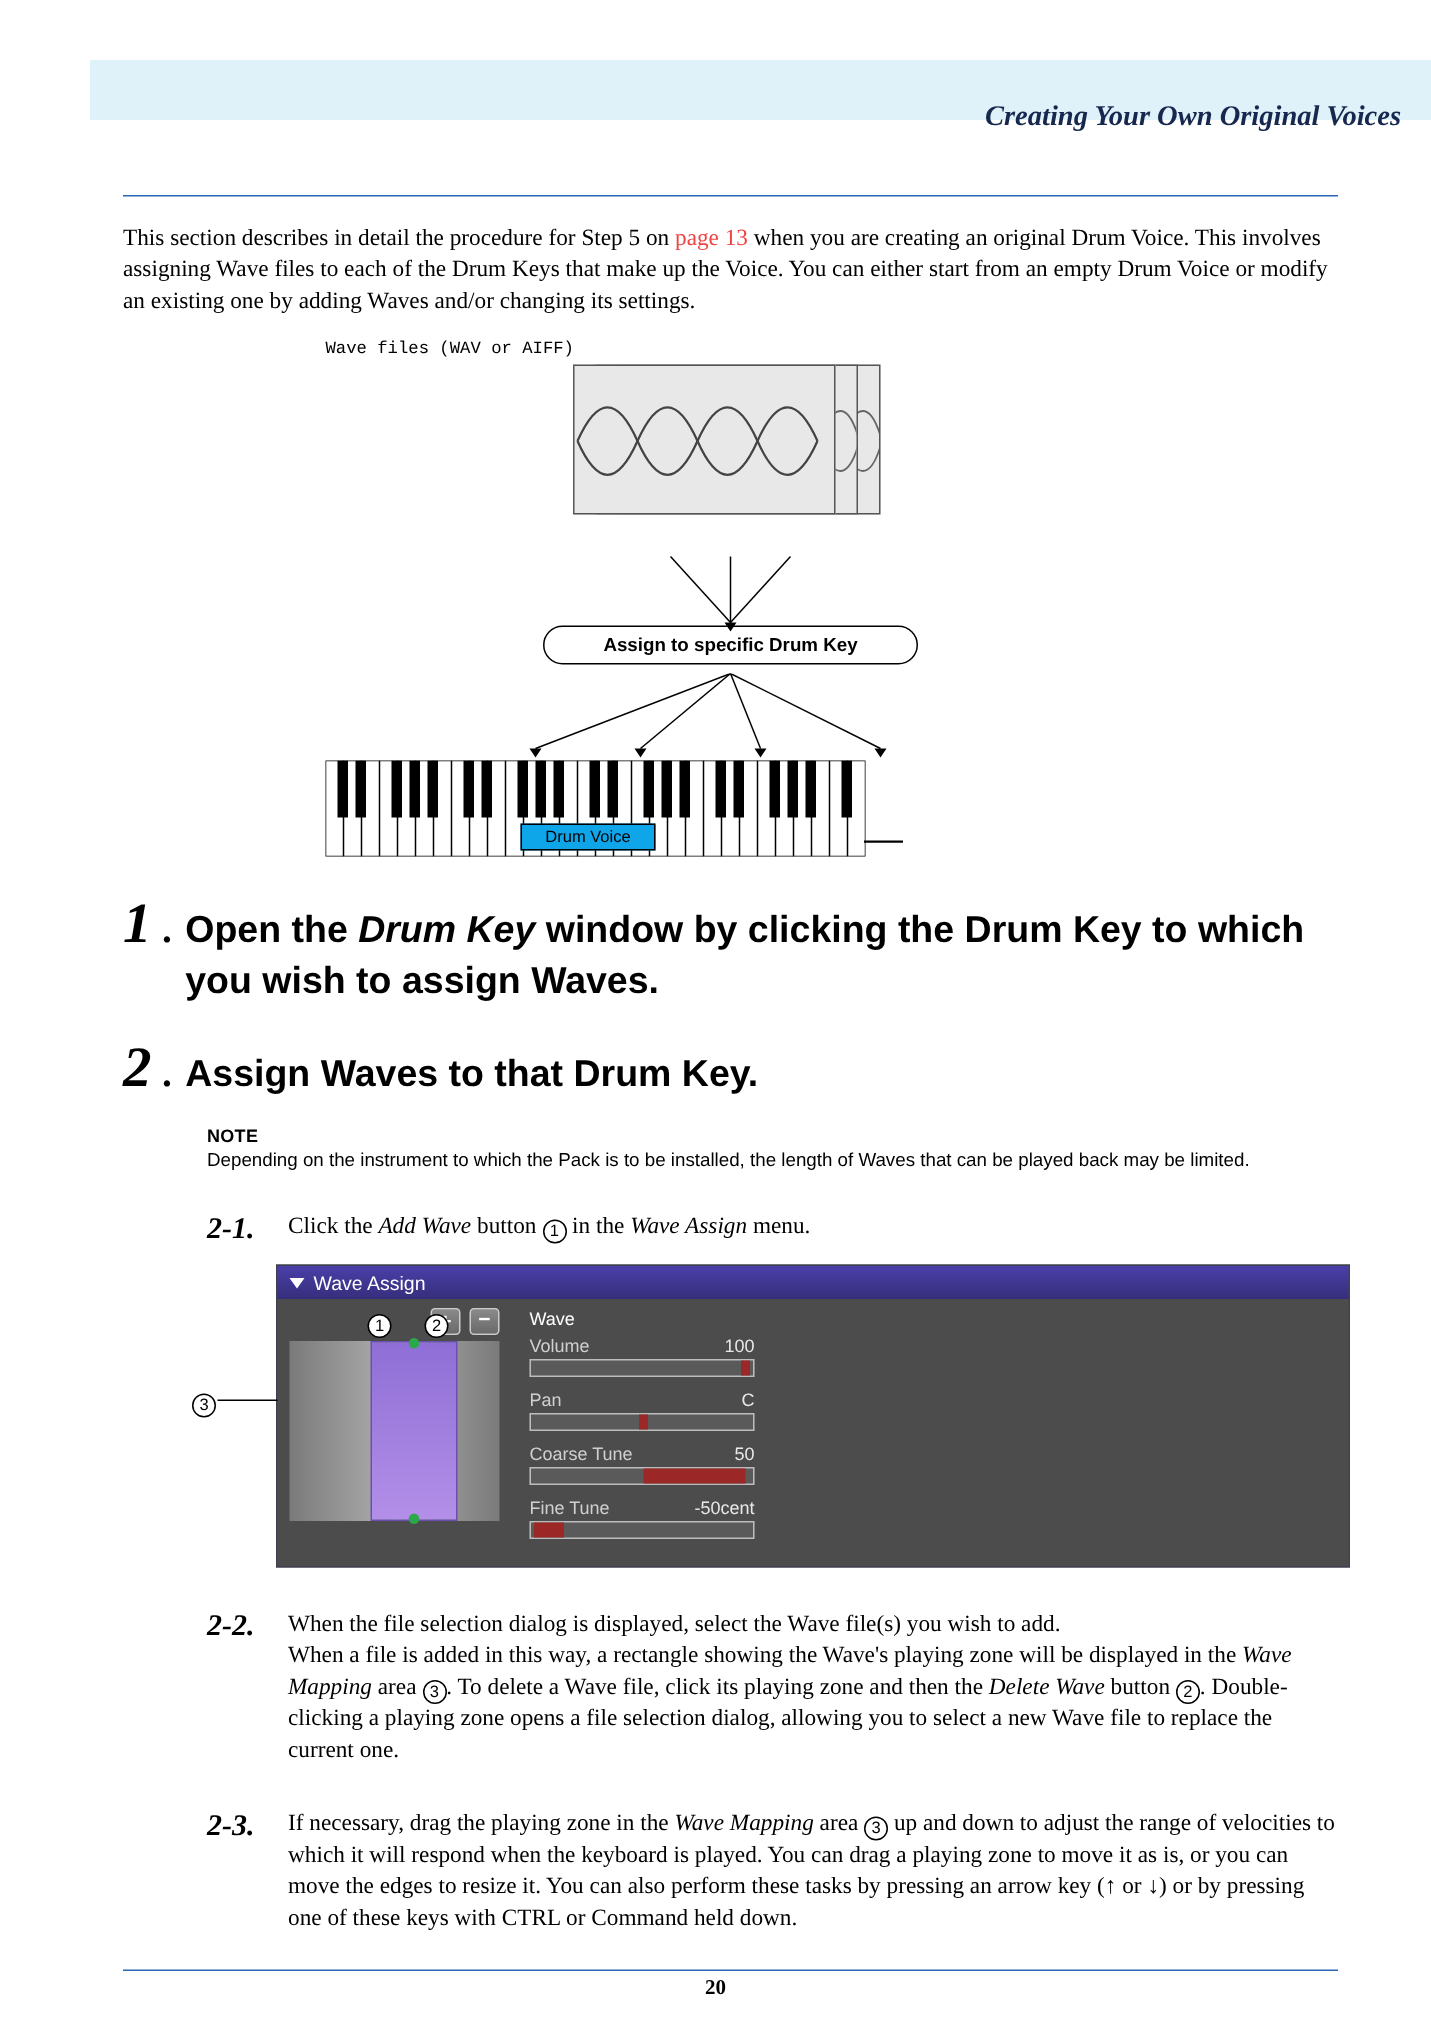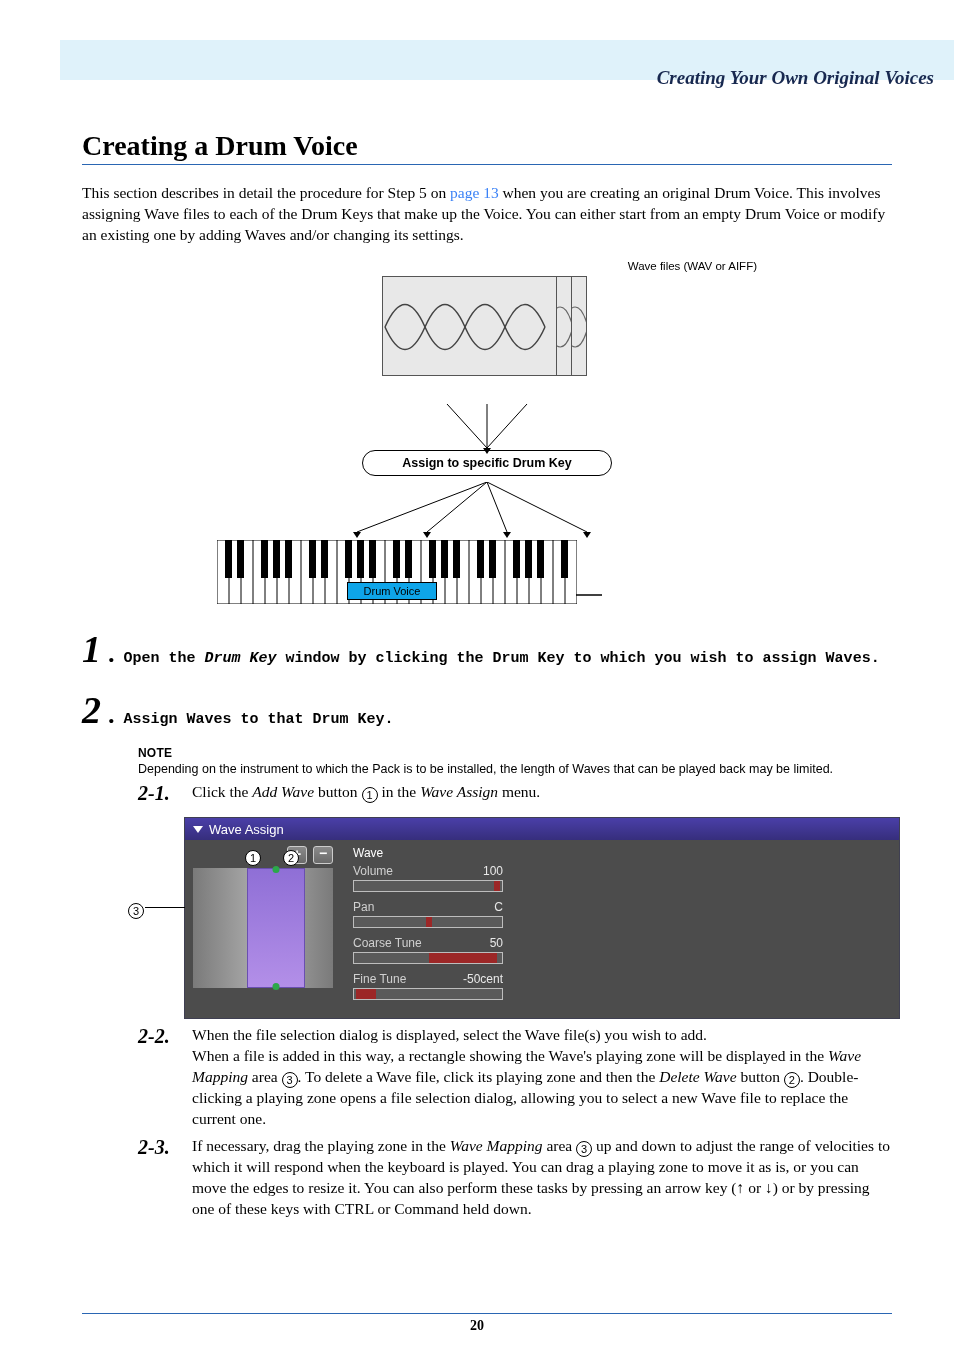--- a/index.html
+++ b/index.html
@@ -48,29 +48,29 @@
   }
   .h1-rule {
     border: 0;
     border-bottom: 1px solid #2a66b3;
     margin-bottom: 18px;
   }
   .para {
     font-size: 15.5px;
     line-height: 1.35;
   }
-  .link { color: #3b82f6; }
+  .link { color: #ef4444; }
   
   .diagram {
     margin: 14px auto 24px;
     width: 540px;
   }
   .wave-cap {
-    text-align: right;
-    font-family: Liberation Sans, sans-serif;
+    text-align: left;
+    font-family: Liberation Mono, monospace;
     font-size: 11.5px;
     margin-bottom: 4px;
   }
   .wave-stack {
     position: relative;
     width: 210px;
     height: 120px;
     margin: 0 auto 8px;
   }
   .wave-card {
@@ -154,42 +154,42 @@
   }
   .step-num {
     font-family: "Times New Roman", Times, serif;
     font-style: italic;
     font-weight: bold;
     font-size: 38px;
     line-height: 1;
   }
   .step-dot { font-size: 26px; font-weight: bold; font-style: italic; }
   .step-title {
-    font-family: Liberation Mono, monospace;
-    font-weight: bold;
-    font-size: 15px;
+    font-family: Liberation Sans, sans-serif;
+    font-weight: bold;
+    font-size: 25px;
     line-height: 1.35;
   }
   .step-title em { font-style: italic; font-weight: bold; }
   .note-block { margin: 16px 0 0 56px; }
   .note-label {
     font-family: Arial, Helvetica, sans-serif;
     font-weight: bold;
     font-size: 12px;
     letter-spacing: 0.2px;
   }
   .note-text {
     font-family: Arial, Helvetica, sans-serif;
     font-size: 12.5px;
     margin-top: 2px;
   }
   .substep {
     display: flex;
     gap: 12px;
-    margin-top: 6px;
+    margin-top: 28px;
     margin-left: 56px;
   }
   .sub-num {
     font-family: "Times New Roman", Times, serif;
     font-style: italic;
     font-weight: bold;
     font-size: 20px;
     min-width: 42px;
   }
   .sub-body {
@@ -358,21 +358,20 @@
 </style>
 </head>
 <body>
 
 <div class="page-wrap">
   <div class="topband">
     <span class="topband-title">Creating Your Own Original Voices</span>
   </div>
 
   <div class="content">
-    <div class="h1">Creating a Drum Voice</div>
     <hr class="h1-rule">
 
     <p class="para">
       <span>This section describes in detail the procedure for Step 5 on </span><a class="link">page 13</a><span> when you are creating an original Drum Voice. This involves assigning Wave files to each of the Drum Keys that make up the Voice. You can either start from an empty Drum Voice or modify an existing one by adding Waves and/or changing its settings.</span>
     </p>
 
     <div class="diagram">
       <div class="wave-cap">Wave files (WAV or AIFF)</div>
       <div class="wave-stack">
         <div class="wave-card" style="left:30px;top:0">

